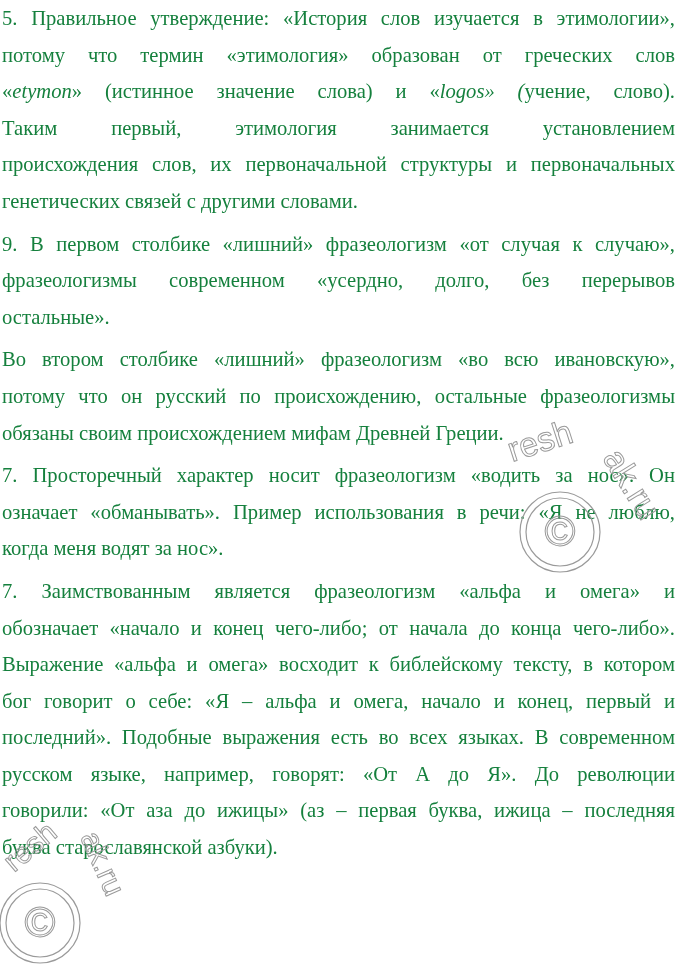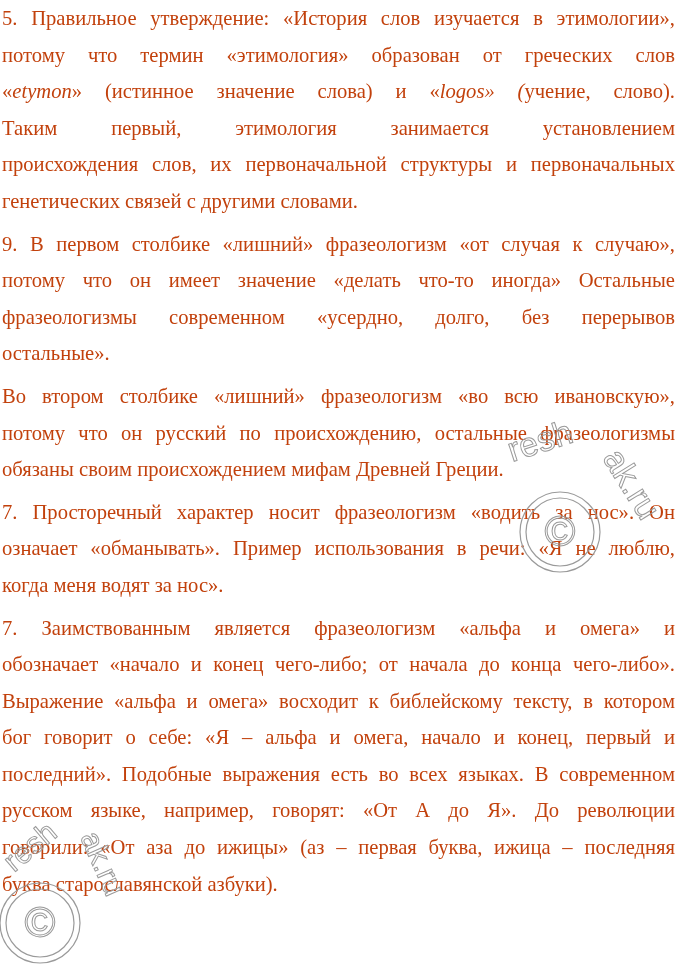--- a/index.html
+++ b/index.html
@@ -14,21 +14,21 @@
       position: relative;
     }
     .page {
       position: absolute;
       left: 2px;
       top: 0px;
       width: 673px;
       font-family: "Liberation Serif", "DejaVu Serif", serif;
       font-size: 20.6px;
       line-height: 36.6px;
-      color: #c2410c;
+      color: #15803d;
     }
     .para {
       margin: 0 0 6px 0;
       text-align: justify;
       text-align-last: left;
       hyphens: none;
     }
     .para .line {
       display: block;
       text-align: justify;
@@ -61,21 +61,20 @@
     <span class="line">5. Правильное утверждение: «История слов изучается в этимологии»,</span>
     <span class="line">потому что термин «этимология» образован от греческих слов</span>
     <span class="line">«<em>etymon</em>» (истинное значение слова) и «<em>logos» (</em>учение, слово).</span>
     <span class="line">Таким первый, этимология занимается установлением</span>
     <span class="line">происхождения слов, их первоначальной структуры и первоначальных</span>
     <span class="line last">генетических связей с другими словами.</span>
   </div>
 
   <div class="para">
     <span class="line">9. В первом столбике «лишний» фразеологизм «от случая к случаю»,</span>
-    <span class="line">потому что он имеет значение «делать что-то иногда» Остальные</span>
     <span class="line">фразеологизмы современном «усердно, долго, без перерывов</span>
     <span class="line last">остальные».</span>
   </div>
 
   <div class="para">
     <span class="line">Во втором столбике «лишний» фразеологизм «во всю ивановскую»,</span>
     <span class="line">потому что он русский по происхождению, остальные фразеологизмы</span>
     <span class="line last">обязаны своим происхождением мифам Древней Греции.</span>
   </div>
 

